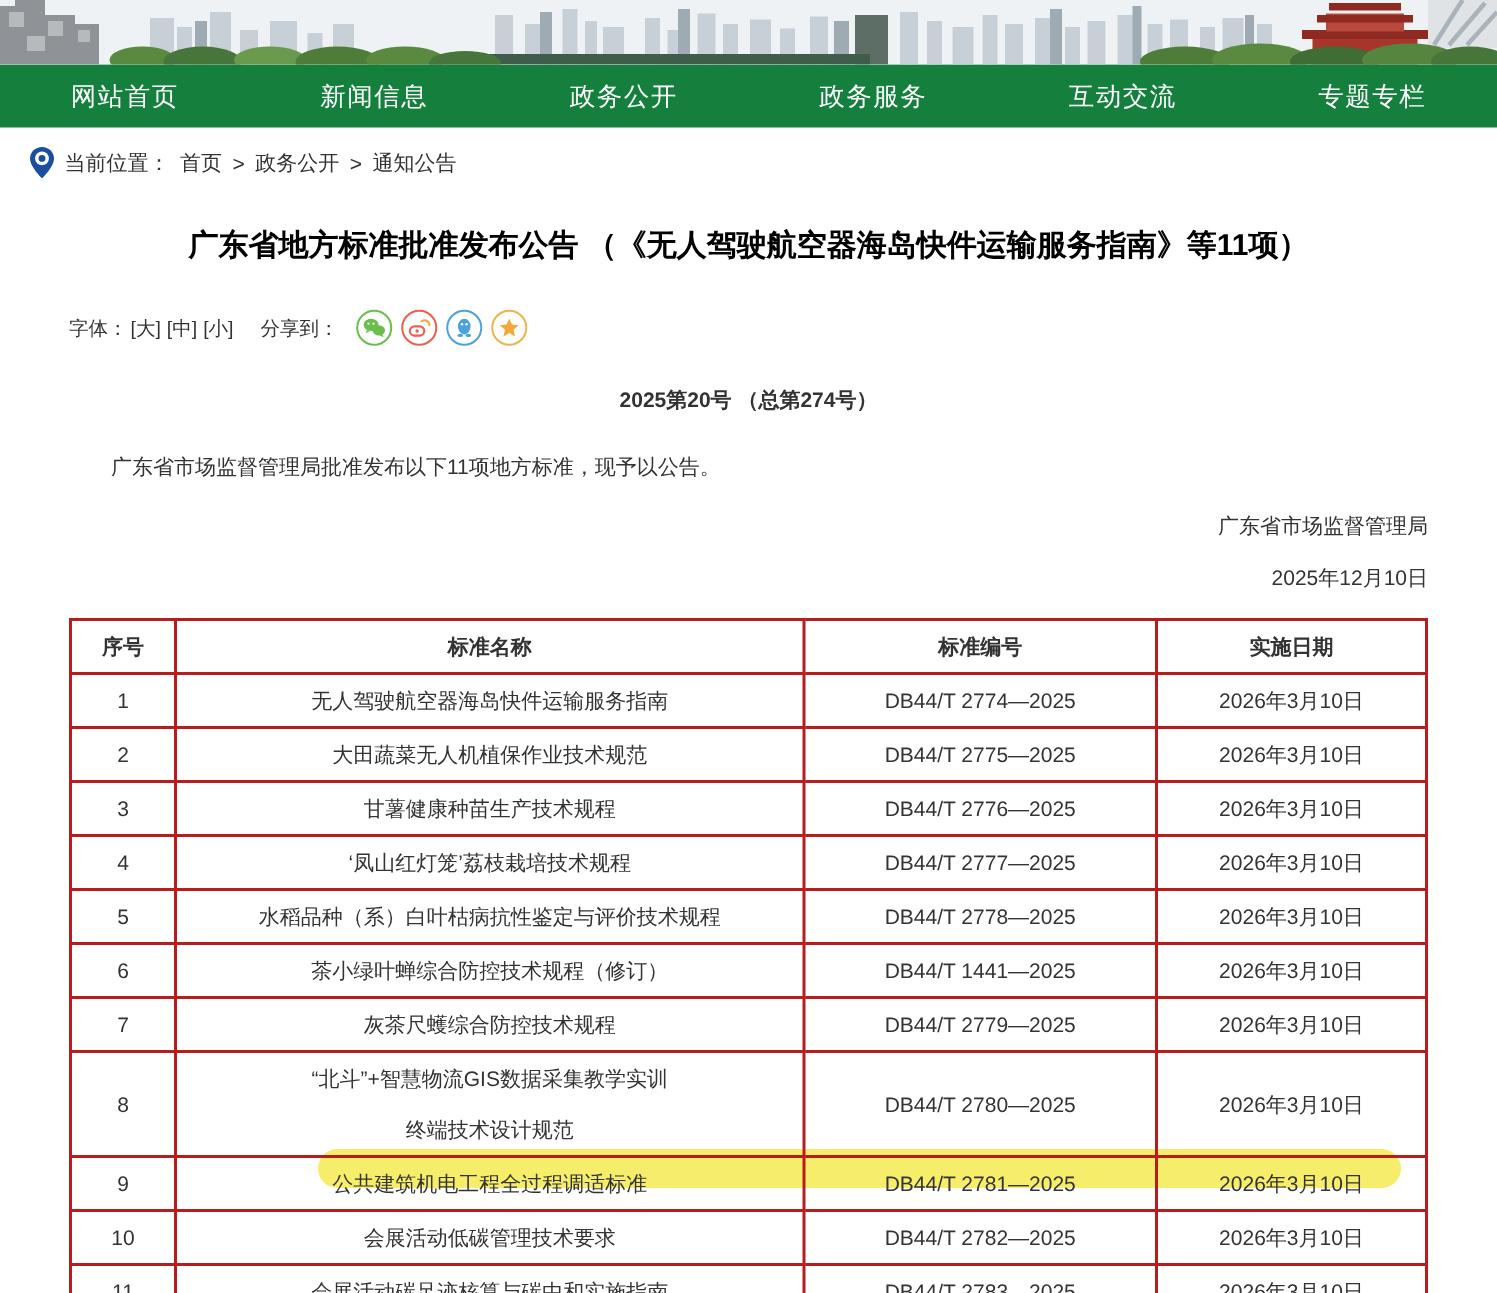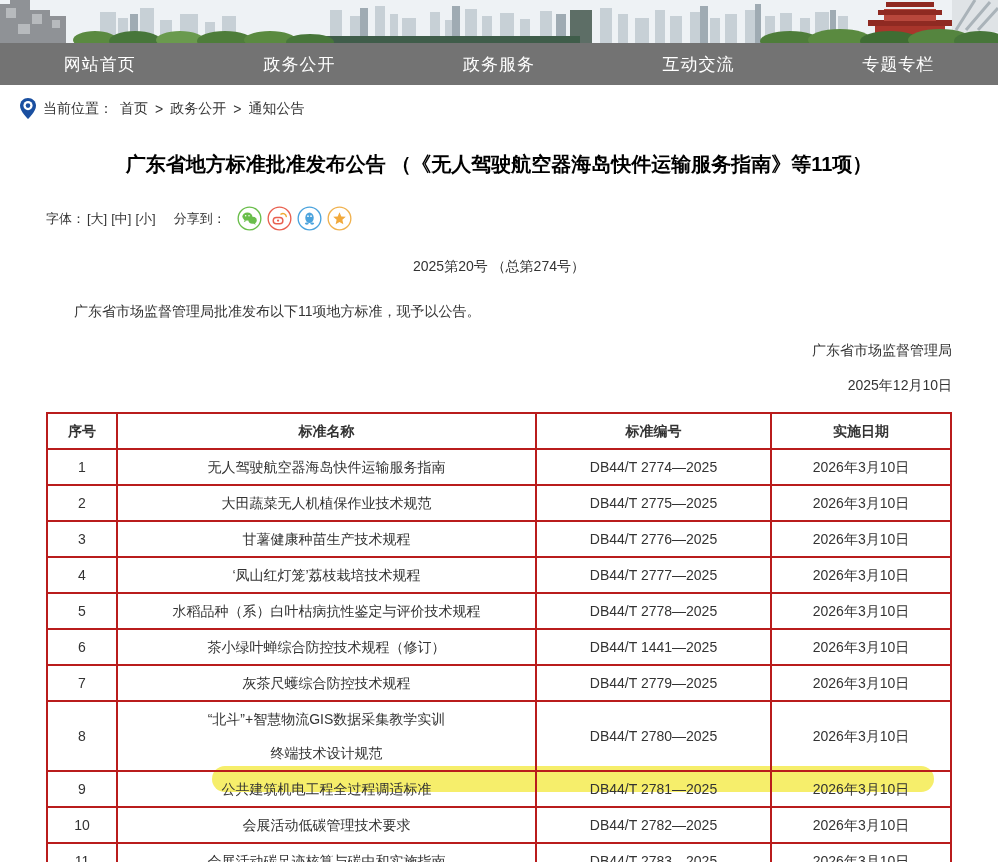--- a/index.html
+++ b/index.html
@@ -6,21 +6,21 @@
   html,body { margin:0; padding:0; }
   body {
     width: 998px;
     background: #ffffff;
     font-family: "Liberation Sans", "DejaVu Sans", sans-serif;
     color: #333;
   }
   
   .banner { height:43px; overflow:hidden; line-height:0; }
   
-  .nav { height:42px; background:#737373; display:flex; }
+  .nav { height:42px; background:#15803d; display:flex; }
   .nav-item {
     flex:1; display:flex; align-items:center; justify-content:center;
     color:#fff; font-size:17px; letter-spacing:1px; cursor:pointer;
   }
   
   .breadcrumb {
     display:flex; align-items:center; gap:7px;
     padding:13px 0 6px 20px; font-size:14px; color:#333;
   }
   .breadcrumb .crumb { cursor:pointer; }
@@ -34,21 +34,21 @@
   .meta {
     display:flex; justify-content:space-between; align-items:center;
     margin-top:28px; font-size:13px; color:#444;
   }
   .meta-left span { margin-right:4px; }
   .meta-right { display:flex; align-items:center; color:#333; }
   .font-btn { cursor:pointer; margin:0 2px; }
   .share-label { margin:0 6px 0 16px; }
   .share-icon { width:25px; height:25px; margin-left:5px; cursor:pointer; display:inline-block; }
   
-  .doc-number { text-align:center; font-size:14px; margin-top:27px; }
+  .doc-number { text-align:center; font-size:14px; margin-top:27px;font-weight:bold; }
   .body-p { font-size:14px; text-indent:2em; margin:24px 0 0; line-height:22px; }
   .issuer { text-align:right; font-size:14px; margin-top:20px; }
   .issue-date { text-align:right; font-size:14px; margin-top:17px; }
   
   .table-wrap { position:relative; margin-top:17px; }
   .hl-band {
     position:absolute; height:26px; border-radius:13px;
     background:#f6ee6b; z-index:0;
   }
   table {
@@ -156,20 +156,21 @@
       <ellipse cx="840" cy="40" rx="32" ry="11" fill="#5a8a40"></ellipse>
       <ellipse cx="890" cy="41" rx="30" ry="10" fill="#3f6d33"></ellipse>
       <ellipse cx="940" cy="40" rx="32" ry="11" fill="#55853f"></ellipse>
       <ellipse cx="980" cy="41" rx="26" ry="10" fill="#47763a"></ellipse>
     </g>
   </svg>
 </div>
 
 <div class="nav">
   <div class="nav-item">网站首页</div>
+  <div class="nav-item">新闻信息</div>
   <div class="nav-item">政务公开</div>
   <div class="nav-item">政务服务</div>
   <div class="nav-item">互动交流</div>
   <div class="nav-item">专题专栏</div>
 </div>
 
 <div class="breadcrumb">
   <span style="line-height:0;">
     <svg width="16" height="21" viewBox="0 0 16 21">
       <path d="M8 0C3.6 0 0 3.4 0 7.7 0 13.3 8 21 8 21s8-7.7 8-13.3C16 3.4 12.4 0 8 0z" fill="#1a4fa0"></path>

